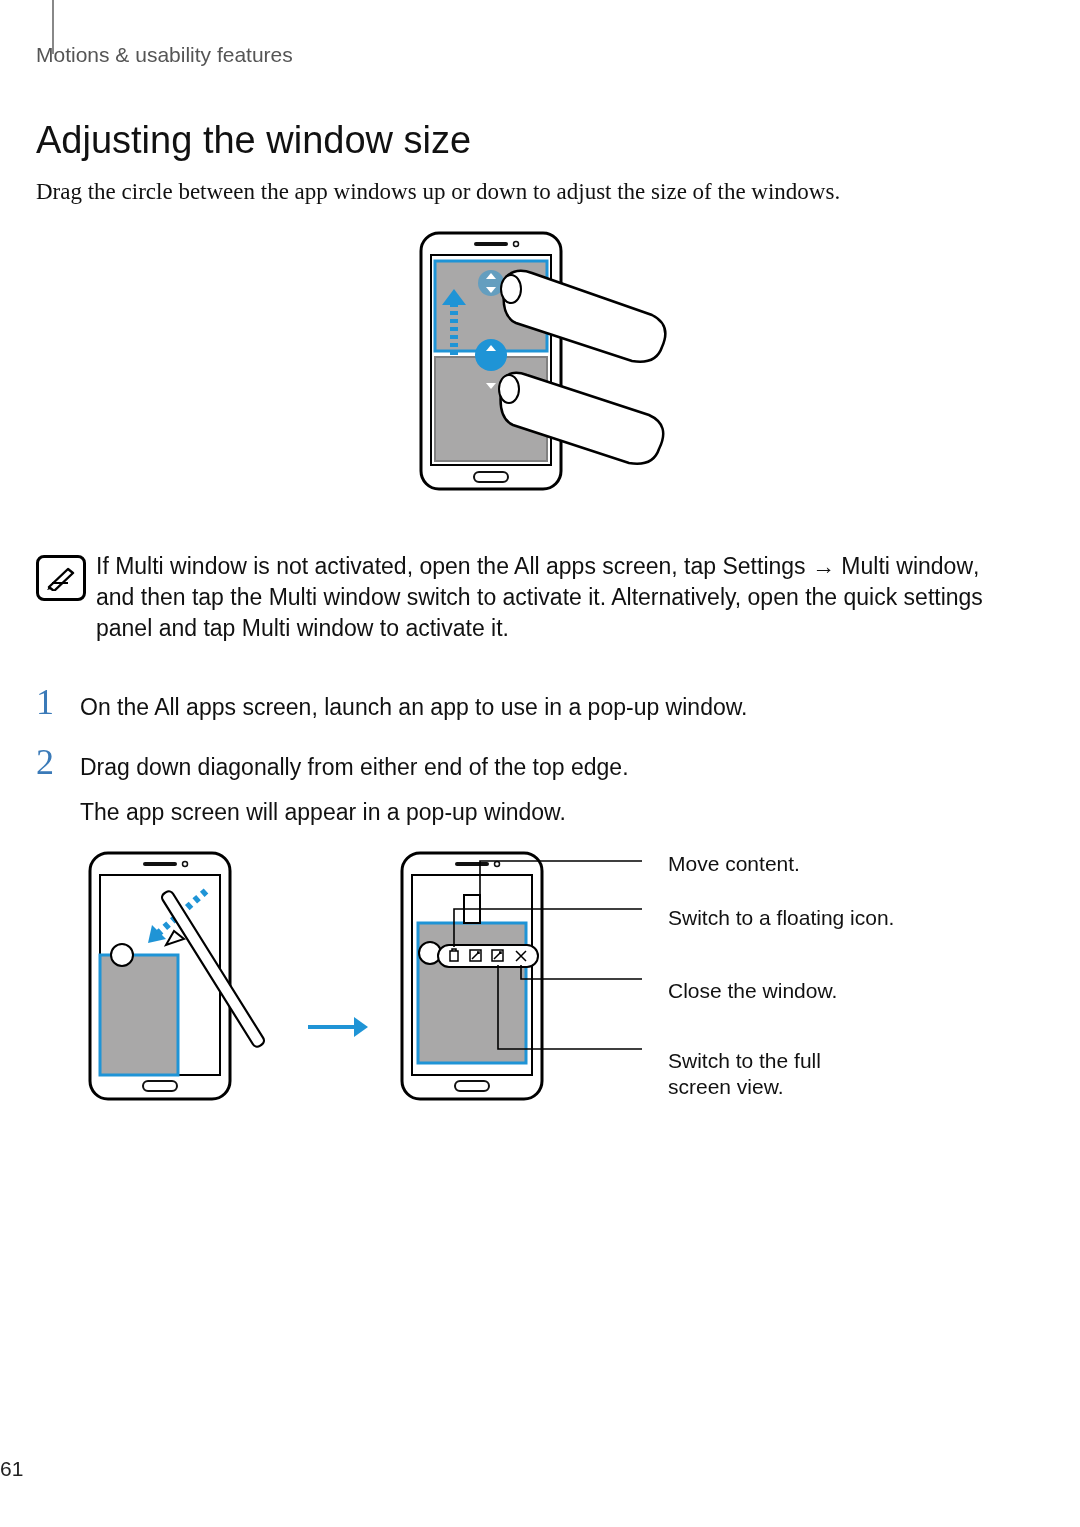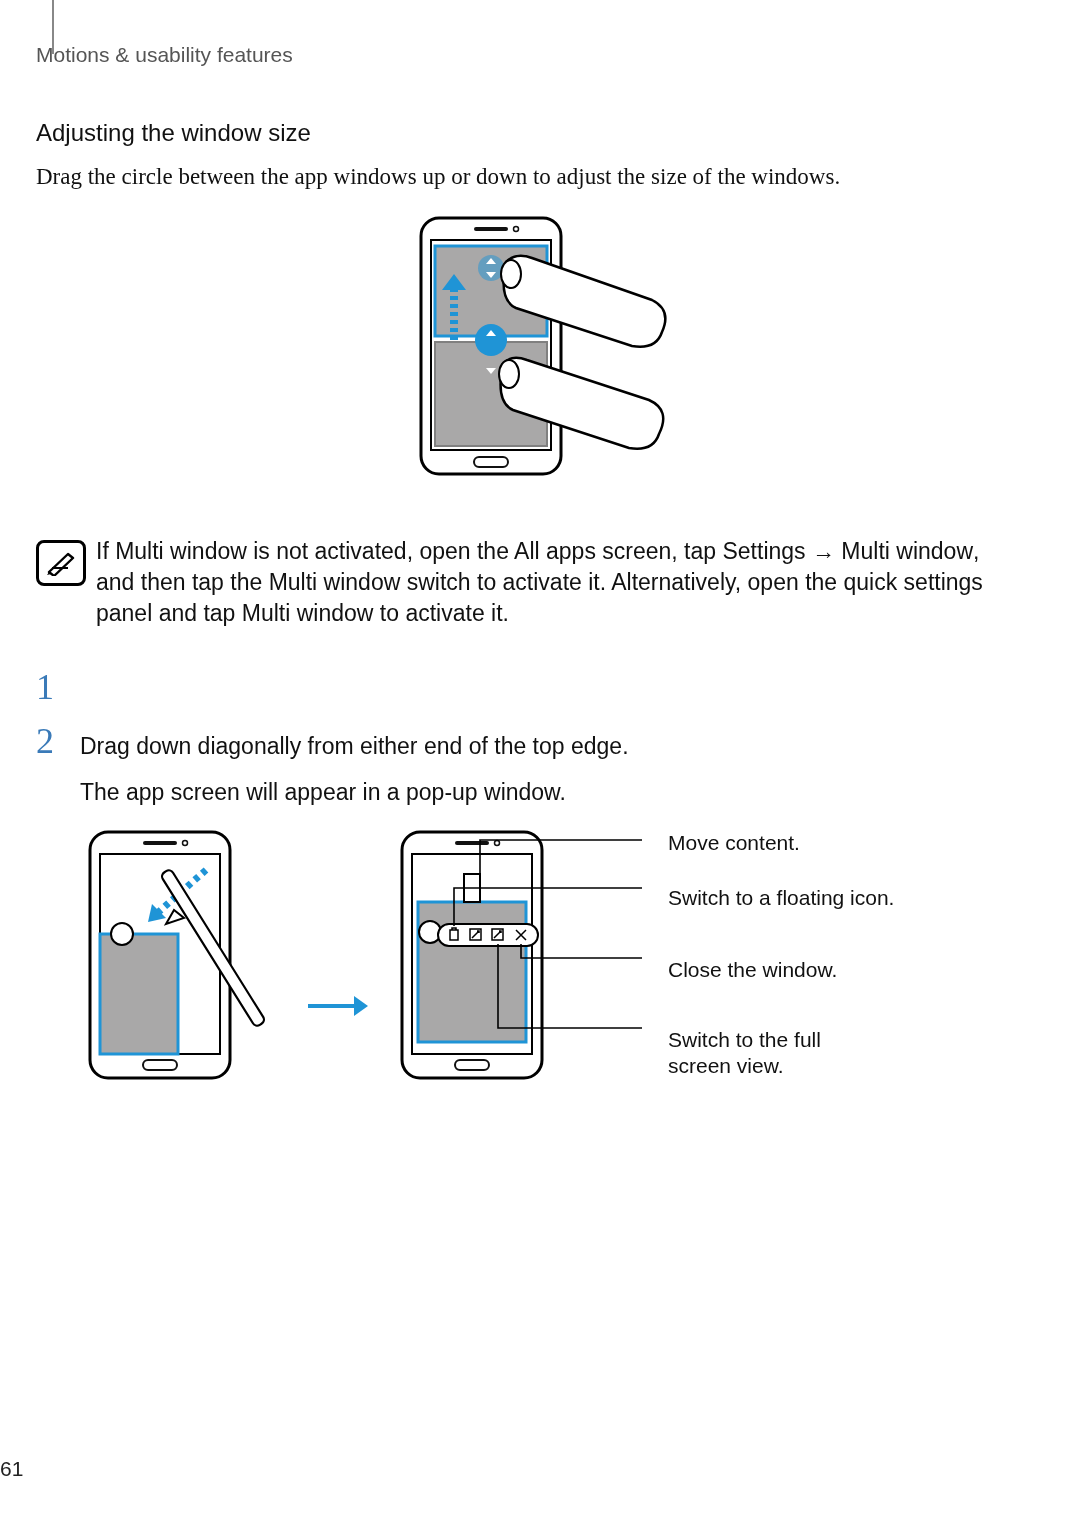--- a/index.html
+++ b/index.html
@@ -27,21 +27,21 @@
     height: 54px;
     background: #888;
   }
   .breadcrumb {
     font-size: 21px;
     color: #555;
     margin-bottom: 52px;
     margin-top: 8px;
   }
   h2.subheading {
-    font-size: 24px;
+    font-size: 38px;
     font-weight: 500;
     margin: 0 0 14px 0;
     color: #111;
   }
   p.body {
     font-size: 23px;
     line-height: 1.35;
     margin: 0 0 20px 0;
     color: #111;
     font-family: Liberation Serif, serif;
@@ -180,20 +180,21 @@
       </svg>
     </div>
     <div class="note-text">
       <span>If Multi window is not activated, open the All apps screen, tap </span><span class="kw">Settings</span><span> → </span><span class="kw">Multi window</span><span>, and then tap the </span><span class="kw">Multi window</span><span> switch to activate it. Alternatively, open the quick settings panel and tap </span><span class="kw">Multi window</span><span> to activate it.</span>
     </div>
   </div>
 
 
   <div class="step">
     <div class="step-num">1</div>
+    <div class="step-body">On the All apps screen, launch an app to use in a pop-up window.</div>
   </div>
 
   <div class="step">
     <div class="step-num">2</div>
     <div class="step-body">
       <span>Drag down diagonally from either end of the top edge.</span>
       <span class="line2">The app screen will appear in a pop-up window.</span>
     </div>
   </div>
 

